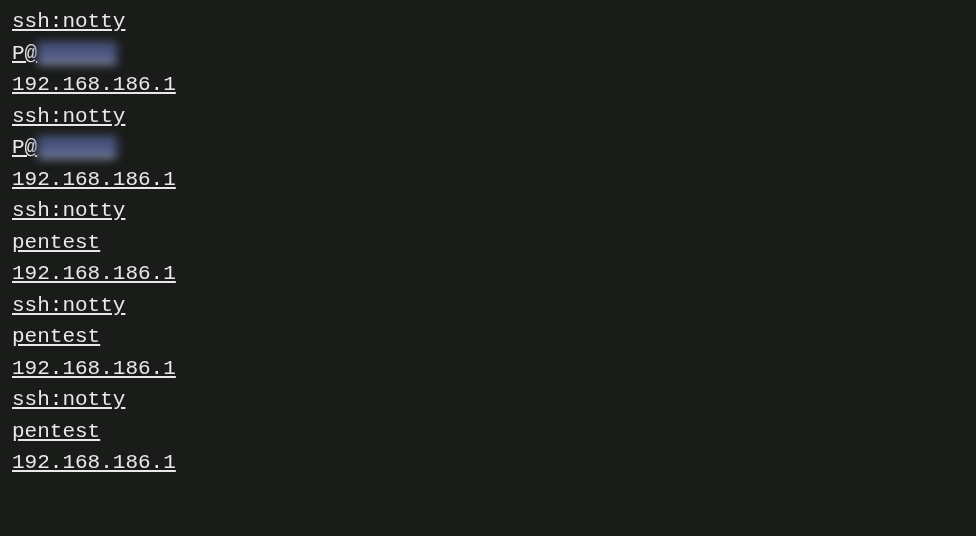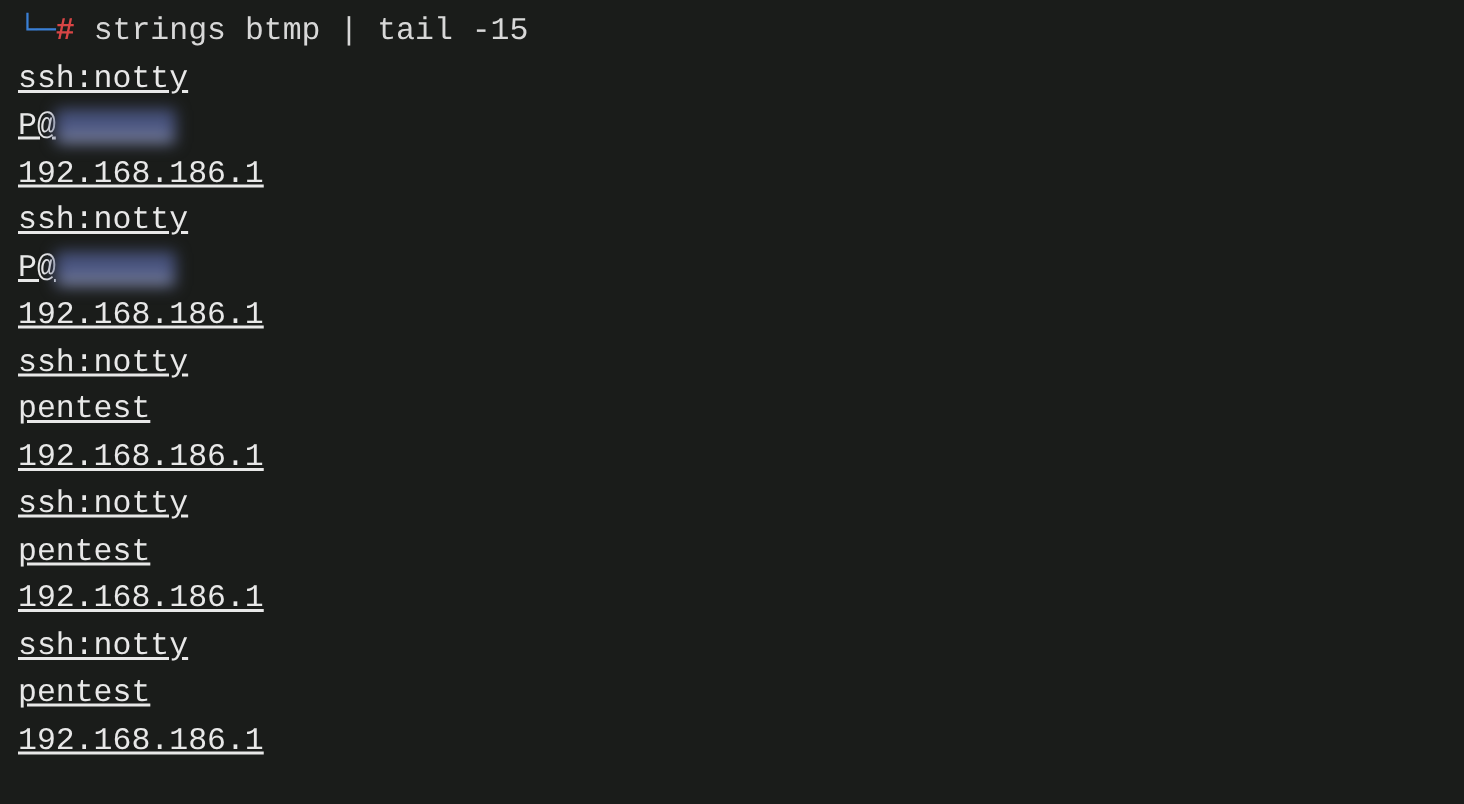--- a/index.html
+++ b/index.html
@@ -68,21 +68,20 @@
       display: inline-block;
     }
     .box-corner-bl {
       display: inline-block;
     }
   </style>
 </head>
 <body>
 
 <div>
-  <div class="prompt-line"><span class="blue box-corner-bl">└─</span><span class="red">#</span><span class="cmd"> <span>strings btmp | tail -15</span></span></div>
   <div id="output-container">
       <div class="output-line">ssh:notty</div>
       <div class="output-line"><span>P@</span><span class="blurred">ssword</span></div>
       <div class="output-line">192.168.186.1</div>
       <div class="output-line">ssh:notty</div>
       <div class="output-line"><span>P@</span><span class="blurred">ssword</span></div>
       <div class="output-line">192.168.186.1</div>
       <div class="output-line">ssh:notty</div>
       <div class="output-line">pentest</div>
       <div class="output-line">192.168.186.1</div>

